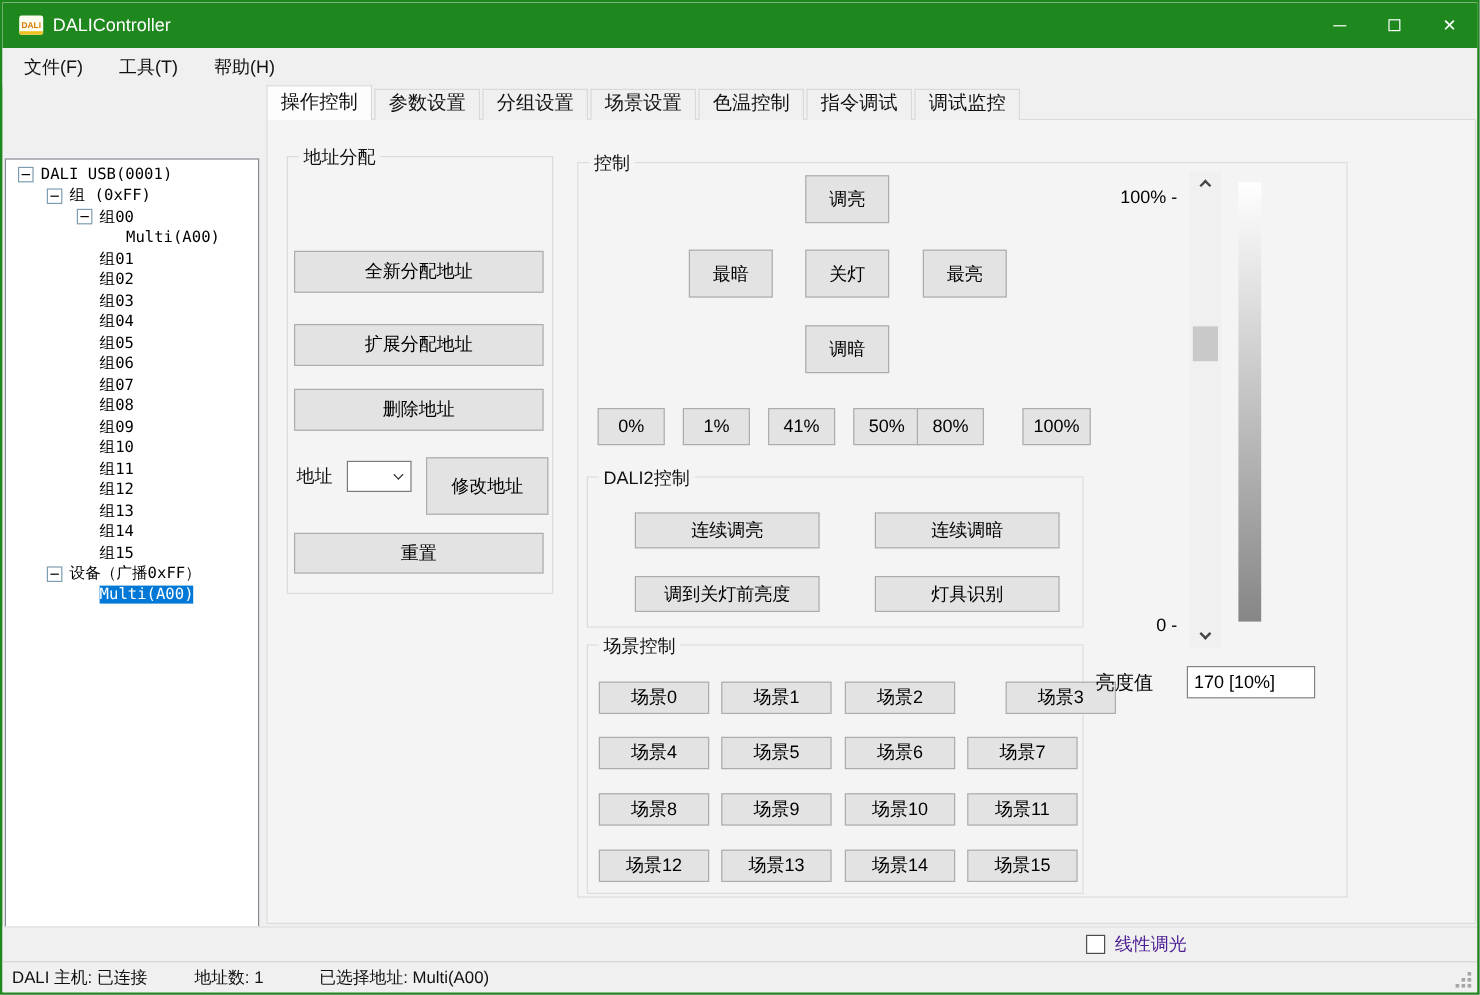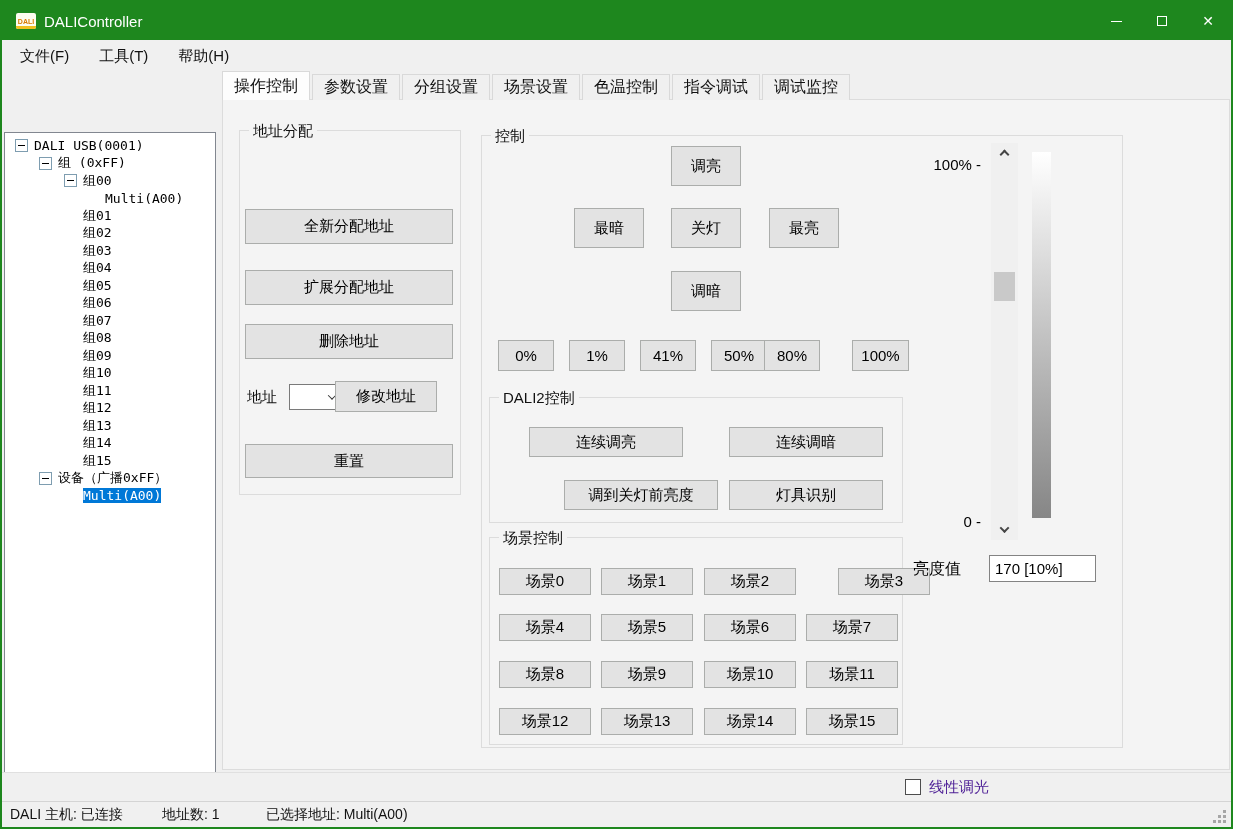--- a/index.html
+++ b/index.html
@@ -197,21 +197,21 @@
       <span class="gb-label">地址分配</span>
     </div>
     <button class="btn" style="left:22px; top:109px; width:208px; height:35px;">全新分配地址</button>
     <button class="btn" style="left:22px; top:170px; width:208px; height:35px;">扩展分配地址</button>
     <button class="btn" style="left:22px; top:224px; width:208px; height:35px;">删除地址</button>
     <span class="addr-label" style="left:24px; top:288px;">地址</span>
     <div class="combo" style="left:66px; top:284px; width:54px; height:26px;">
       <span></span>
       <span class="chev down small"></span>
     </div>
-    <button class="btn" style="left:112px; top:281px; width:102px; height:31px;">修改地址</button>
+    <button class="btn" style="left:132px; top:281px; width:102px; height:48px;">修改地址</button>
     <button class="btn" style="left:22px; top:344px; width:208px; height:34px;">重置</button>
 
     <div class="groupbox" style="left:258px; top:35px; width:642px; height:613px;">
       <span class="gb-label">控制</span>
     </div>
     <button class="btn" style="left:448px; top:46px; width:70px; height:40px;">调亮</button>
     <button class="btn" style="left:351px; top:108px; width:70px; height:40px;">最暗</button>
     <button class="btn" style="left:448px; top:108px; width:70px; height:40px;">关灯</button>
     <button class="btn" style="left:546px; top:108px; width:70px; height:40px;">最亮</button>
     <button class="btn" style="left:448px; top:171px; width:70px; height:40px;">调暗</button>
@@ -220,21 +220,21 @@
     <button class="btn" style="left:417px; top:240px; width:56px; height:31px;">41%</button>
     <button class="btn" style="left:488px; top:240px; width:56px; height:31px;">50%</button>
     <button class="btn" style="left:541px; top:240px; width:56px; height:31px;">80%</button>
     <button class="btn" style="left:629px; top:240px; width:57px; height:31px;">100%</button>
 
     <div class="groupbox" style="left:266px; top:297px; width:414px; height:126px;">
       <span class="gb-label">DALI2控制</span>
     </div>
     <button class="btn" style="left:306px; top:327px; width:154px; height:30px;">连续调亮</button>
     <button class="btn" style="left:506px; top:327px; width:154px; height:30px;">连续调暗</button>
-    <button class="btn" style="left:306px; top:380px; width:154px; height:30px;margin-left:35px;">调到关灯前亮度</button>
+    <button class="btn" style="left:306px; top:380px; width:154px; height:30px;">调到关灯前亮度</button>
     <button class="btn" style="left:506px; top:380px; width:154px; height:30px;">灯具识别</button>
 
     <div class="groupbox" style="left:266px; top:437px; width:414px; height:208px;">
       <span class="gb-label">场景控制</span>
     </div>
     <button class="btn" style="left:276px; top:468px; width:92px; height:27px;">场景0</button>
     <button class="btn" style="left:378px; top:468px; width:92px; height:27px;">场景1</button>
     <button class="btn" style="left:481px; top:468px; width:92px; height:27px;">场景2</button>
     <button class="btn" style="left:583px; top:468px; width:92px; height:27px;margin-left:32px;">场景3</button>
     <button class="btn" style="left:276px; top:514px; width:92px; height:27px;">场景4</button>

